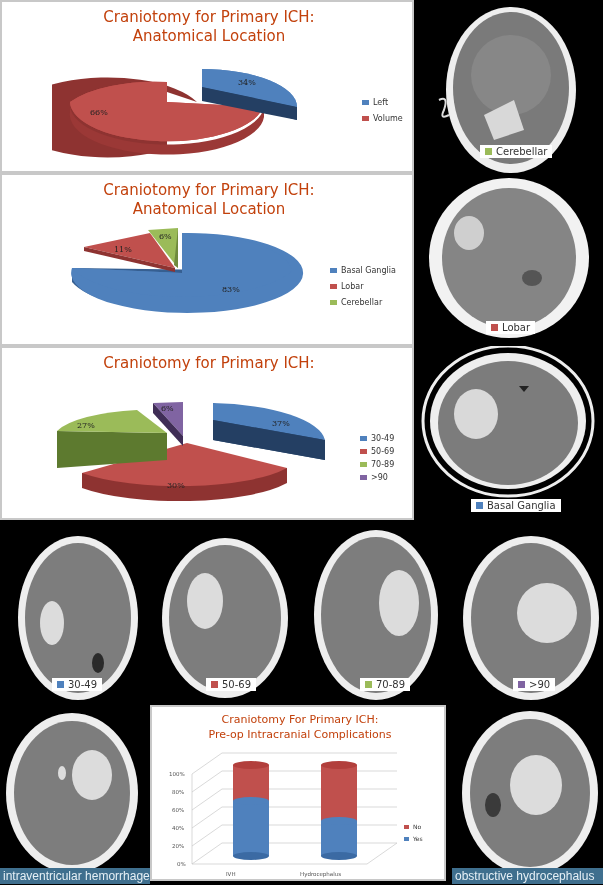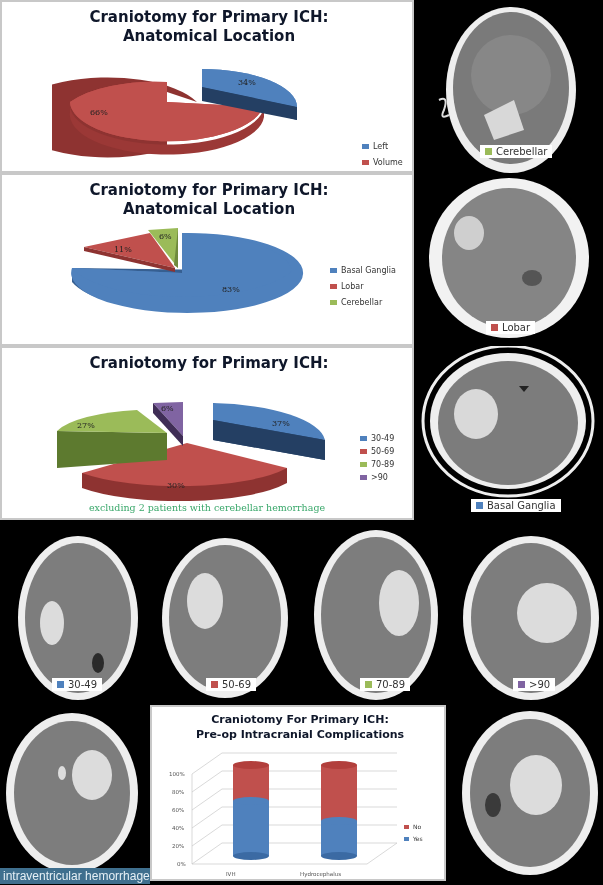--- a/index.html
+++ b/index.html
@@ -1,19 +1,19 @@
 <!DOCTYPE html>
 <html><head>
 <meta charset="utf-8">
 <style>
   * { box-sizing: border-box; margin: 0; padding: 0; }
   body { width: 603px; height: 885px; background: #000; position: relative; overflow: hidden; font-family: "Liberation Sans", sans-serif; }
   .panel { position: absolute; }
   .chart-panel { background: #fff; border: 2px solid #c8c8c8; }
-  .chart-title { position: absolute; left: 4px; right: 0; text-align: center; font-family: "DejaVu Sans", sans-serif; font-weight: bold; color: #0f172a; }
+  .chart-title { position: absolute; left: 4px; right: 0; text-align: center; font-family: "DejaVu Sans", sans-serif; font-weight: normal; color: #c2410c; }
   .legend { position: absolute; font-family: "DejaVu Sans", sans-serif; font-size: 8px; color: #333; }
   .legend-item { display: flex; align-items: center; margin-bottom: 7px; }
   .sw { width: 7px; height: 5px; margin-right: 4px; display: inline-block; }
   .pct { font-family: "DejaVu Serif", serif; font-size: 8px; fill: #222; }
   .ct { position: absolute; background: #000; overflow: hidden; }
   .ct svg { position: absolute; left: 0; top: 0; }
   .ct-label { position: absolute; background: #fff; font-family: "DejaVu Sans", sans-serif; font-size: 10px; color: #333; padding: 1px 5px; display: flex; align-items: center; white-space: nowrap; }
   .ct-label .sw { width: 7px; height: 7px; margin-right: 4px; }
   .caption-bar { position: absolute; background: #3f6f8e; color: #e6f0f6; font-family: "Liberation Sans", sans-serif; font-size: 12px; padding: 1px 3px; white-space: nowrap; }
   .note { position: absolute; left: 0; right: 0; text-align: center; font-family: "DejaVu Serif", serif; font-size: 9.5px; color: #3aa86b; }
@@ -32,21 +32,21 @@
     <path d="M115,25 L115,45 L211,50 A97,40 0 0 1 18,45 A97,40 0 0 1 115,25 Z" fill="#c0504d"></path>
     <path d="M115,25 A97,40 0 0 0 18,45 A97,40 0 0 0 211,50 L115,45 Z" fill="#c0504d"></path>
     <text class="pct" x="38" y="58">66%</text>
 
     <path d="M150,12 L150,37 L245,63 L245,50 Z" fill="#2d4f79"></path>
     <path d="M150,12 A95,38 0 0 1 245,50 L150,30 Z" fill="#4f81bd"></path>
     <path d="M150,12 L150,30 L245,50 A95,38 0 0 0 150,12 Z" fill="#4f81bd"></path>
     <path d="M150,30 L150,44 L245,63 L245,50 Z" fill="#243f63"></path>
     <text class="pct" x="186" y="28">34%</text>
   </svg>
-  <div class="legend" style="left:360px;top:96px;margin-top:44px;">
+  <div class="legend" style="left:360px;top:96px;">
     <div class="legend-item">
         <span class="sw" style="background:#4f81bd"></span>
         <span>Left</span>
       </div>
     <div class="legend-item">
         <span class="sw" style="background:#c0504d"></span>
         <span>Volume</span>
       </div>
   </div>
 </div>
@@ -141,21 +141,20 @@
       </div>
     <div class="legend-item" style="margin-bottom:4px;">
         <span class="sw" style="background:#9bbb59"></span>
         <span>70-89</span>
       </div>
     <div class="legend-item" style="margin-bottom:4px;">
         <span class="sw" style="background:#8064a2"></span>
         <span>&gt;90</span>
       </div>
   </div>
-  <div class="note" style="top:154px;">excluding 2 patients with cerebellar hemorrhage</div>
 </div>
 
 <div class="ct" style="left:414px;top:346px;width:189px;height:174px;">
   <svg width="189" height="174">
     <ellipse cx="94" cy="75" rx="85" ry="75" fill="none" stroke="#eee" stroke-width="3"></ellipse>
     <ellipse cx="94" cy="75" rx="78" ry="68" fill="#eee"></ellipse>
     <ellipse cx="94" cy="77" rx="70" ry="62" fill="#7c7c7c"></ellipse>
     <ellipse cx="62" cy="68" rx="22" ry="25" fill="#d9d9d9"></ellipse>
     <path d="M105,40 l10,0 l-5,6 Z" fill="#222"></path>
   </svg>
@@ -275,13 +274,14 @@
   </div>
 </div>
 
 <div class="ct" style="left:448px;top:705px;width:155px;height:180px;">
   <svg width="155" height="180">
     <ellipse cx="82" cy="88" rx="68" ry="82" fill="#eee"></ellipse>
     <ellipse cx="82" cy="88" rx="60" ry="74" fill="#7d7d7d"></ellipse>
     <ellipse cx="88" cy="80" rx="26" ry="30" fill="#dcdcdc"></ellipse>
     <ellipse cx="45" cy="100" rx="8" ry="12" fill="#3a3a3a"></ellipse>
   </svg>
+  <div class="caption-bar" style="left:4px;top:163px;width:151px;">obstructive hydrocephalus</div>
 </div>
 
 </body></html>

